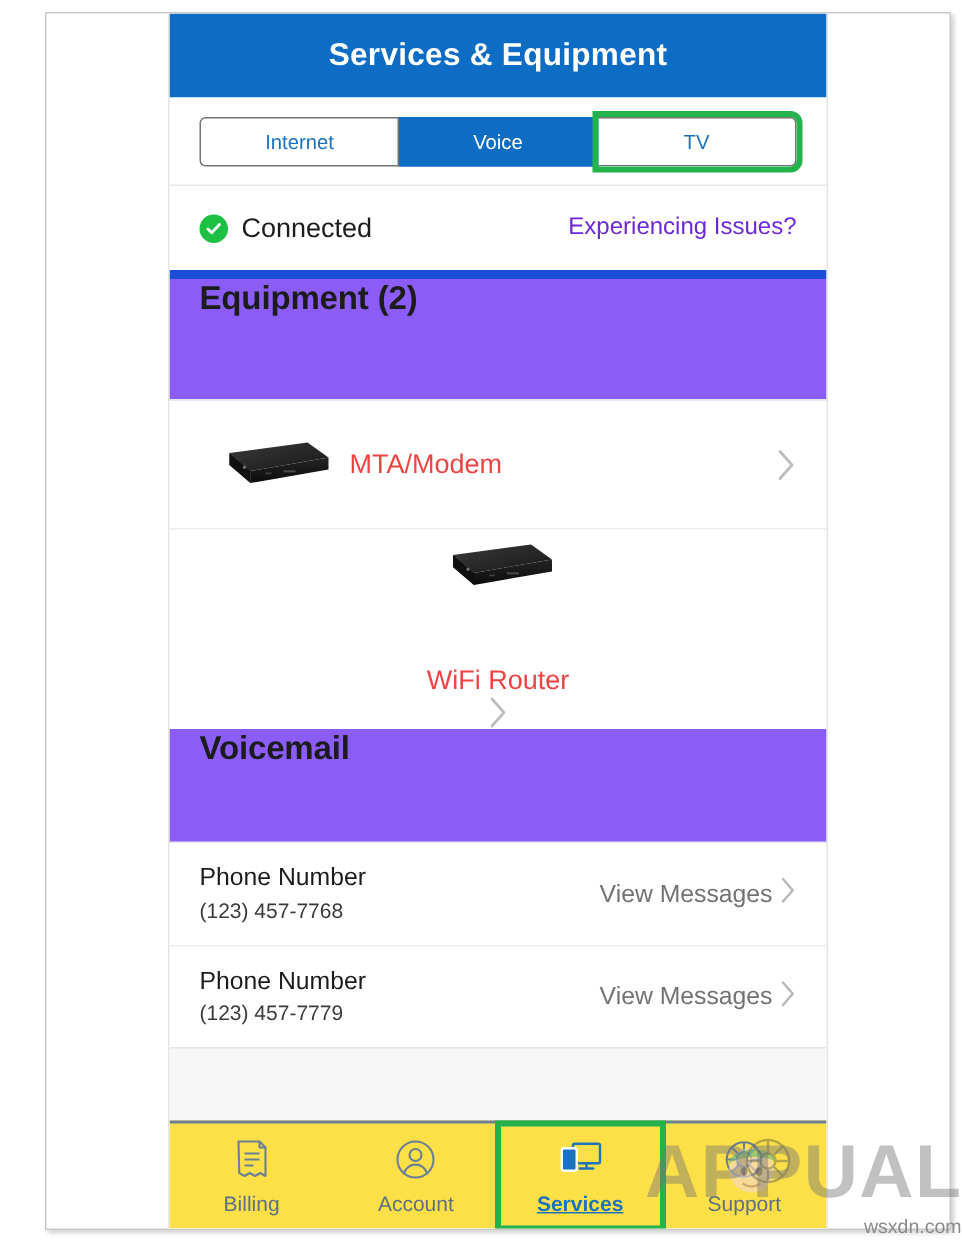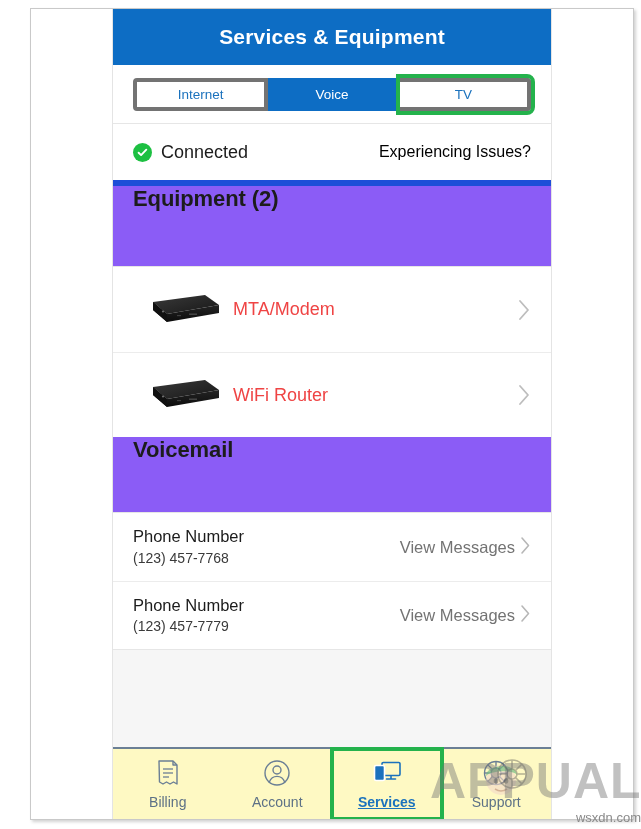--- a/index.html
+++ b/index.html
@@ -80,21 +80,21 @@
     position: relative;
   }
   .tab {
     flex: 1 1 0;
     display: flex;
     align-items: center;
     justify-content: center;
     font-size: 13.5px;
     box-sizing: border-box;
     background: #ffffff;
-    border: 4px solid #737373;
+    border: 1px solid #737373;
     color: #1b72bd;
     cursor: pointer;
   }
   .tab:first-child {
     border-top-left-radius: 4px;
     border-bottom-left-radius: 4px;
   }
   .tab:last-child {
     border-top-right-radius: 4px;
     border-bottom-right-radius: 4px;
@@ -138,21 +138,21 @@
     justify-content: center;
     flex: 0 0 19px;
   }
   .check-badge svg { display:block; }
   .status-text {
     font-size: 18px;
     color: #1c1c1c;
   }
   .status-link {
     font-size: 16px;
-    color: #000000;
+    color: #6d28d9;
     cursor: pointer;
     white-space: nowrap;
   }
 
   
   .section-head {
     background: #8b5cf6;
     border-bottom: 1px solid #e6e6e6;
     box-sizing: border-box;
     display: flex;
@@ -171,21 +171,21 @@
   
   .equip-row {
     flex: 0 0 85px;
     display: flex;
     align-items: center;
     padding: 0 20px 0 20px;
     box-sizing: border-box;
     background: #ffffff;
     cursor: pointer;
   }
-  .equip-row + .equip-row { border-top: 1px solid #ececec; }
+  .equip-row + .equip-row { border-top: 1px solid #ececec; flex-direction: column; }
   .device-thumb {
     flex: 0 0 90px;
     height: 50px;
     position: relative;
     margin-right: 10px;
   }
   .device-thumb svg { display: block; }
   .equip-label {
     flex: 1 1 auto;
     font-size: 18px;
@@ -232,21 +232,21 @@
   .filler {
     flex: 1 1 auto;
     background: #f6f6f6;
     border-top: 1px solid #e6e6e6;
   }
 
   
   .bottom-nav {
     flex: 0 0 72px;
     display: flex;
-    background: #fef9c3;
+    background: #fde047;
     border-top: 2px solid #6b7f95;
     box-sizing: border-box;
   }
   .nav-item {
     flex: 1 1 0;
     display: flex;
     flex-direction: column;
     align-items: center;
     justify-content: center;
     gap: 6px;

